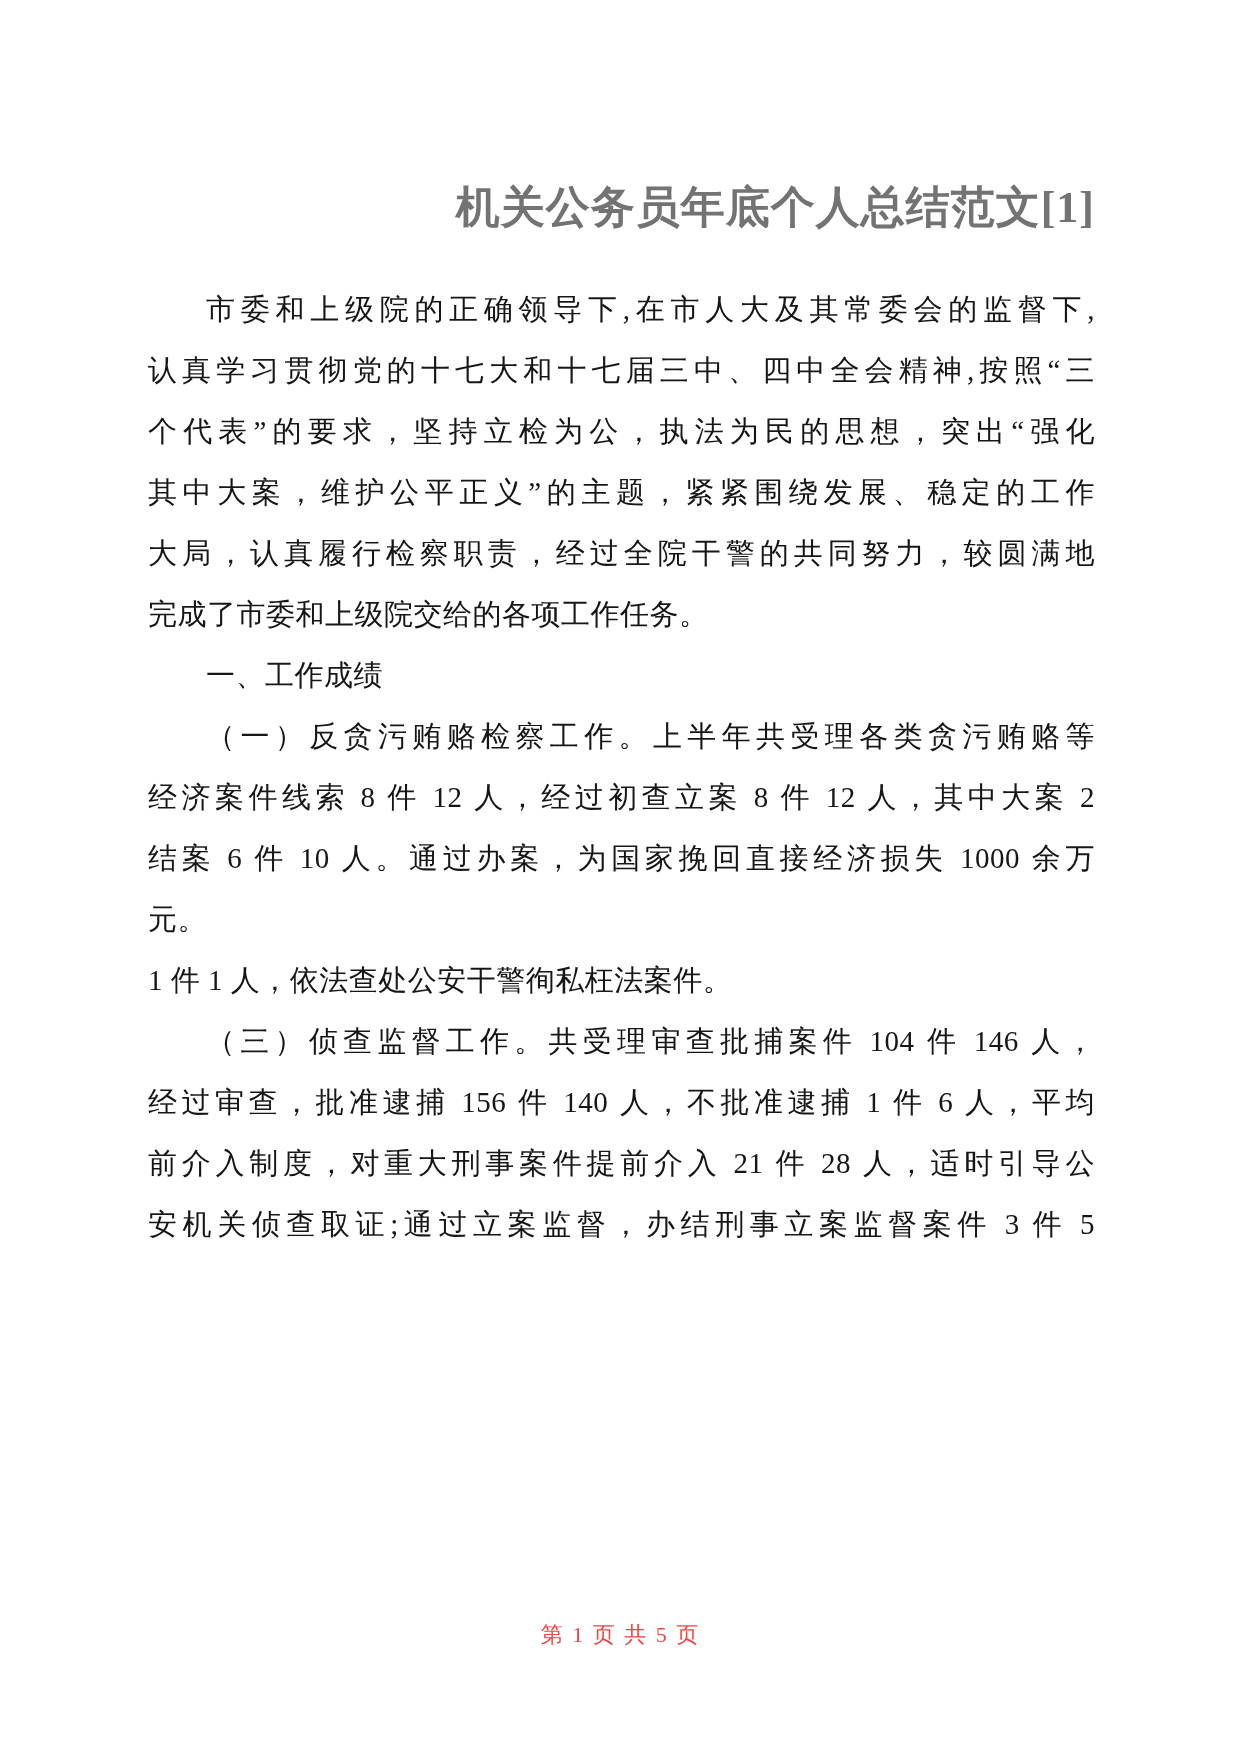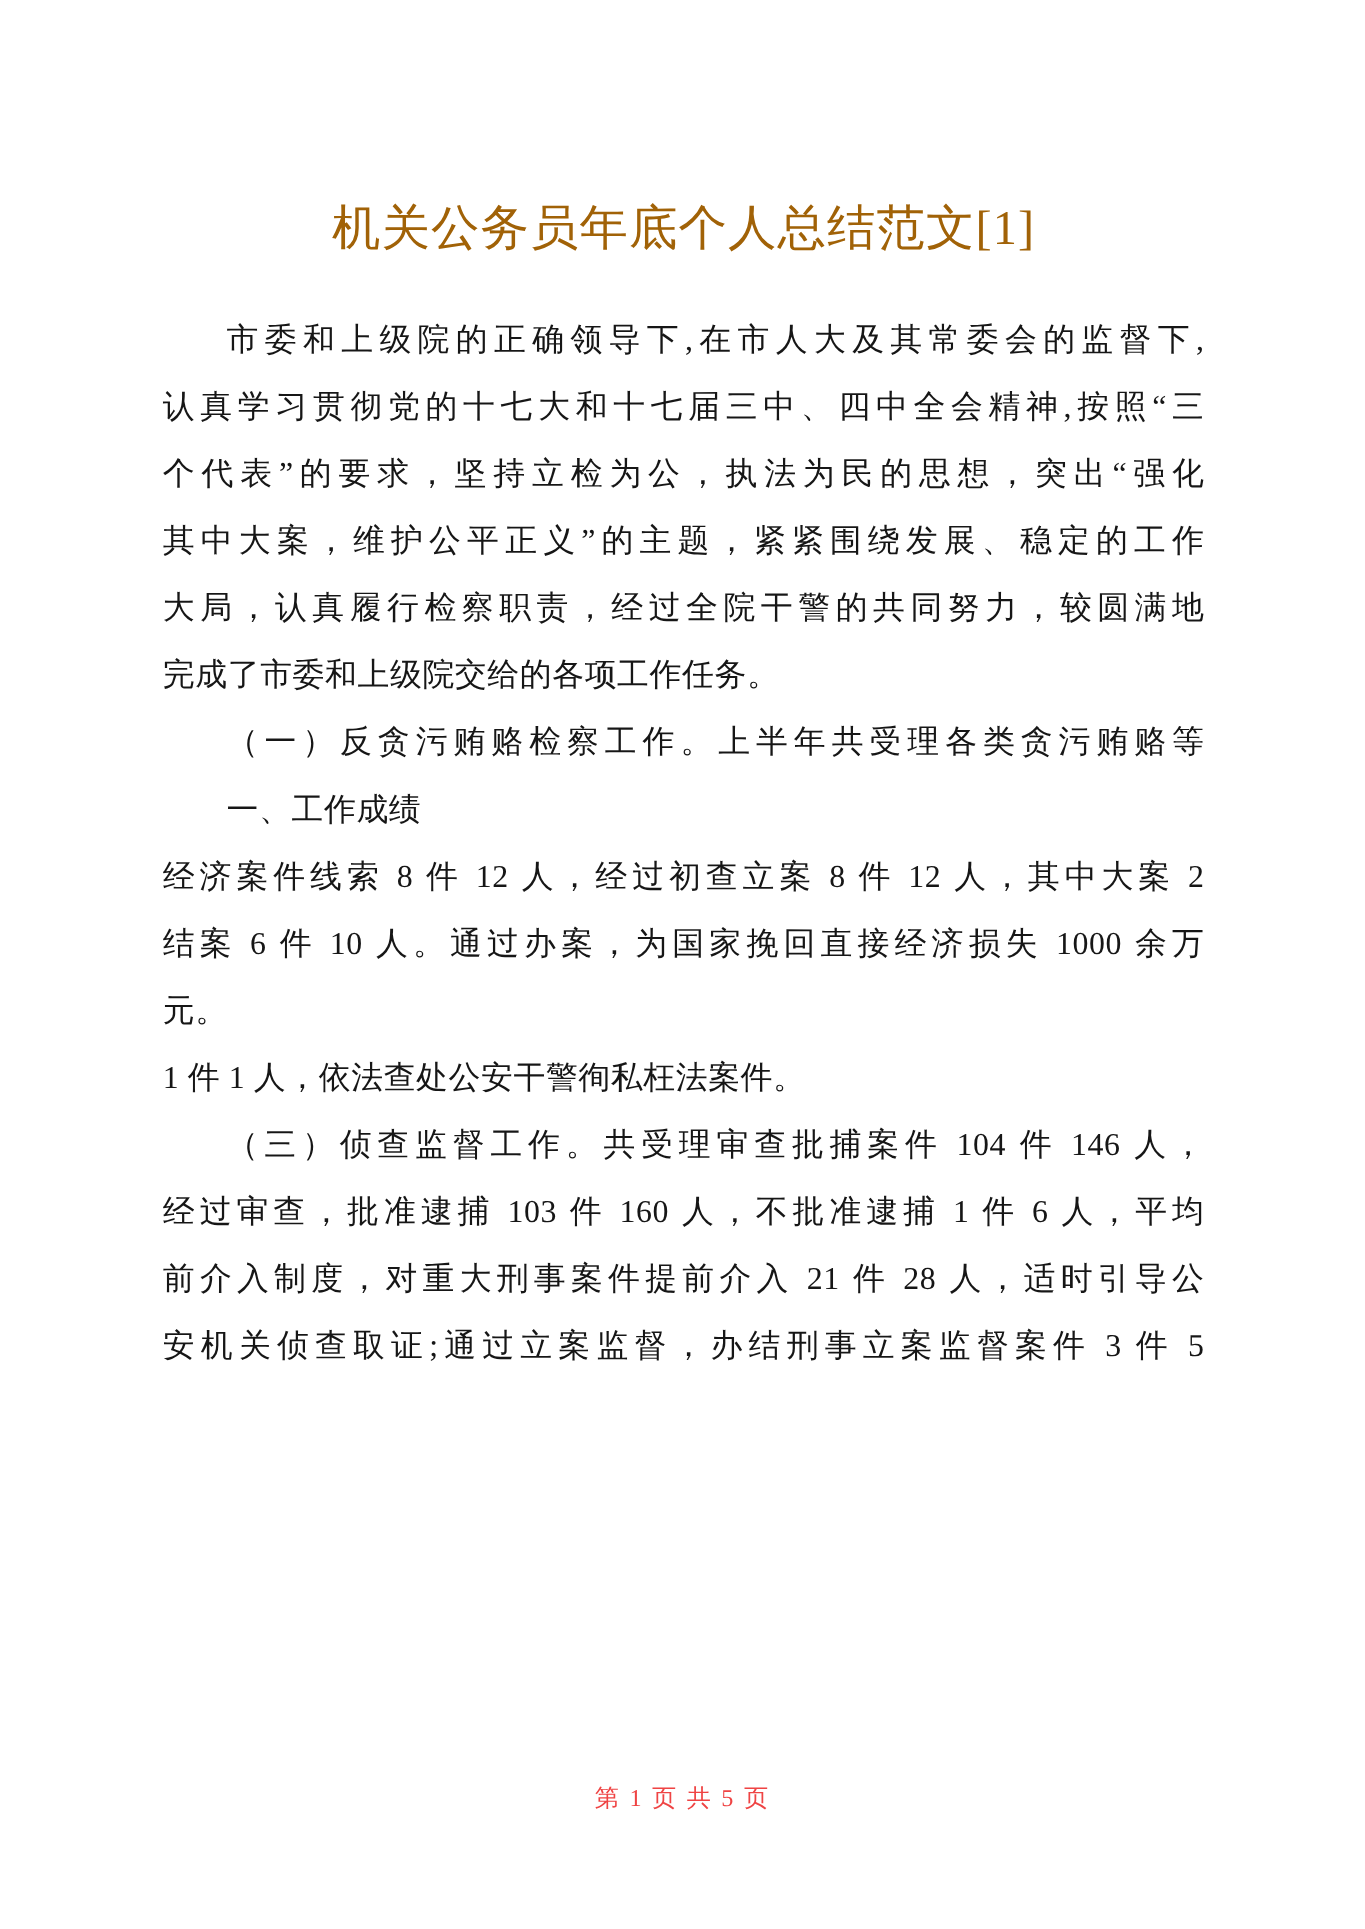--- a/index.html
+++ b/index.html
@@ -10,23 +10,23 @@
     margin: 0 auto;
     background: #ffffff;
     box-sizing: border-box;
     padding: 178px 146px 0 148px;
     font-family: "Liberation Serif", "DejaVu Serif", serif;
     color: #151515;
     overflow: hidden;
   }
   .doc-title {
     font-size: 44px;
-    font-weight: normal;
-    color: #a16207;
-    text-align: center;
+    font-weight: bold;
+    color: #737373;
+    text-align: right;
     line-height: 1.35;
     margin: 0 0 42px 0;
     letter-spacing: 1px;
   }
   .line {
     font-size: 29px;
     line-height: 61px;
     text-align: justify;
     text-align-last: justify;
     color: #161616;
@@ -54,30 +54,30 @@
 
   <div>
 
     <div class="line indent">市委和上级院的正确领导下,在市人大及其常委会的监督下,</div>
     <div class="line">认真学习贯彻党的十七大和十七届三中、四中全会精神,按照“三</div>
     <div class="line">个代表”的要求，坚持立检为公，执法为民的思想，突出“强化</div>
     <div class="line">其中大案，维护公平正义”的主题，紧紧围绕发展、稳定的工作</div>
     <div class="line">大局，认真履行检察职责，经过全院干警的共同努力，较圆满地</div>
     <div class="line end">完成了市委和上级院交给的各项工作任务。</div>
 
+    <div class="line indent end">一、工作成绩</div>
+
     <div class="line indent">（一）反贪污贿赂检察工作。上半年共受理各类贪污贿赂等</div>
-
-    <div class="line indent end">一、工作成绩</div>
     <div class="line">经济案件线索 8 件 12 人，经过初查立案 8 件 12 人，其中大案 2</div>
     <div class="line">结案 6 件 10 人。通过办案，为国家挽回直接经济损失 1000 余万</div>
     <div class="line end">元。</div>
 
     <div class="line end">1 件 1 人，依法查处公安干警徇私枉法案件。</div>
 
     <div class="line indent">（三）侦查监督工作。共受理审查批捕案件 104 件 146 人，</div>
-    <div class="line">经过审查，批准逮捕 103 件 160 人，不批准逮捕 1 件 6 人，平均</div>
+    <div class="line">经过审查，批准逮捕 156 件 140 人，不批准逮捕 1 件 6 人，平均</div>
     <div class="line">前介入制度，对重大刑事案件提前介入 21 件 28 人，适时引导公</div>
     <div class="line">安机关侦查取证;通过立案监督，办结刑事立案监督案件 3 件 5</div>
   </div>
 
   <div class="page-footer">第 1 页 共 5 页</div>
 
 </div>
 
 </body></html>

